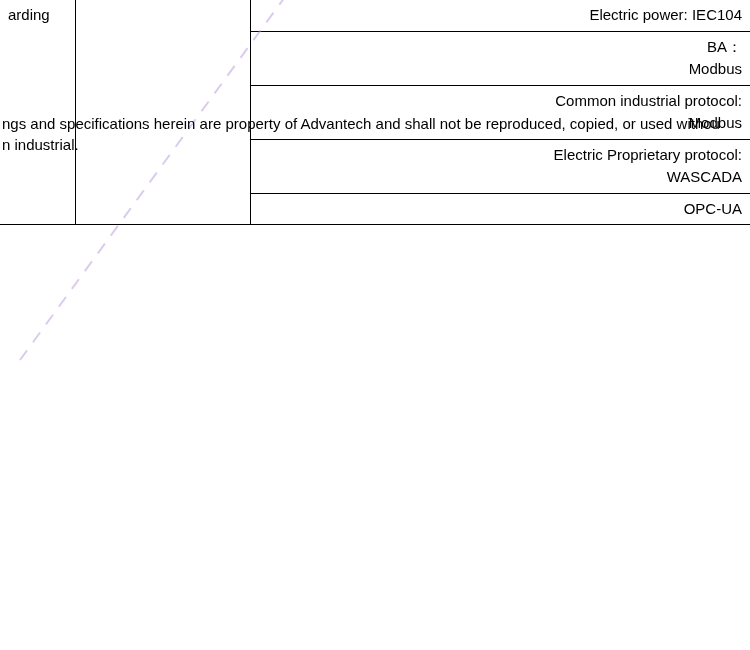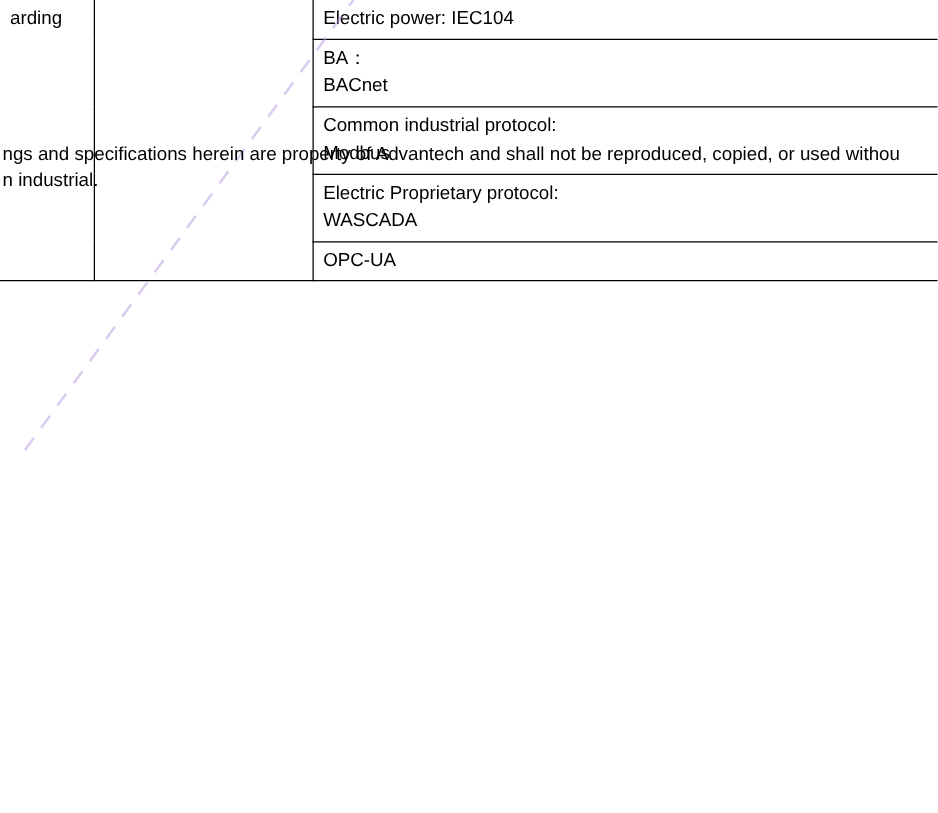--- a/index.html
+++ b/index.html
@@ -54,20 +54,21 @@
       border-bottom: none;
       vertical-align: top;
     }
     .col2 {
       width: 175px;
       border-top: none;
     }
     .col3 {
       border-top: none;
       border-right: none;
+      text-align: right;
     }
     .multiline {
       white-space: pre-line;
     }
     .footer {
       position: absolute;
       bottom: 70px;
       left: 0;
       right: 0;
       font-size: 15px;
@@ -86,21 +87,21 @@
 
   <table>
     <tbody>
         <tr>
       <td class="col1-first" rowspan="4">arding</td>
       <td class="col2" rowspan="5"></td>
       <td class="col3">Electric power: IEC104</td>
     </tr>
     <tr>
       <td class="col3 multiline">BA：
-BACnet</td>
+Modbus</td>
     </tr>
     <tr>
       <td class="col3 multiline">Common industrial protocol:
 Modbus</td>
     </tr>
     <tr>
       <td class="col3 multiline">Electric Proprietary protocol:
 WASCADA</td>
     </tr>
     <tr>

